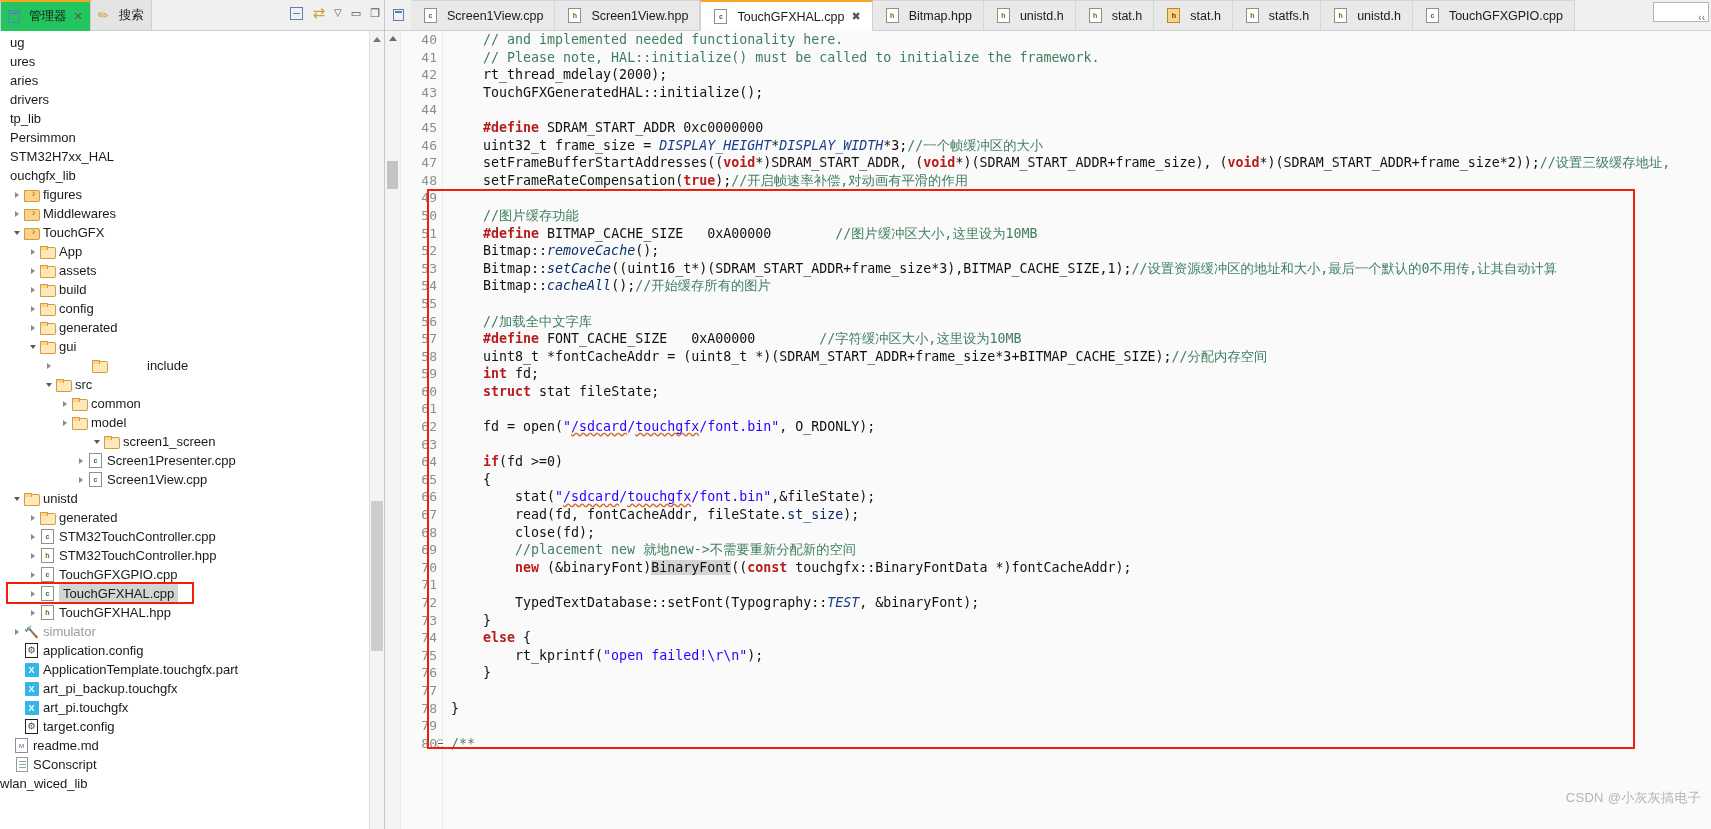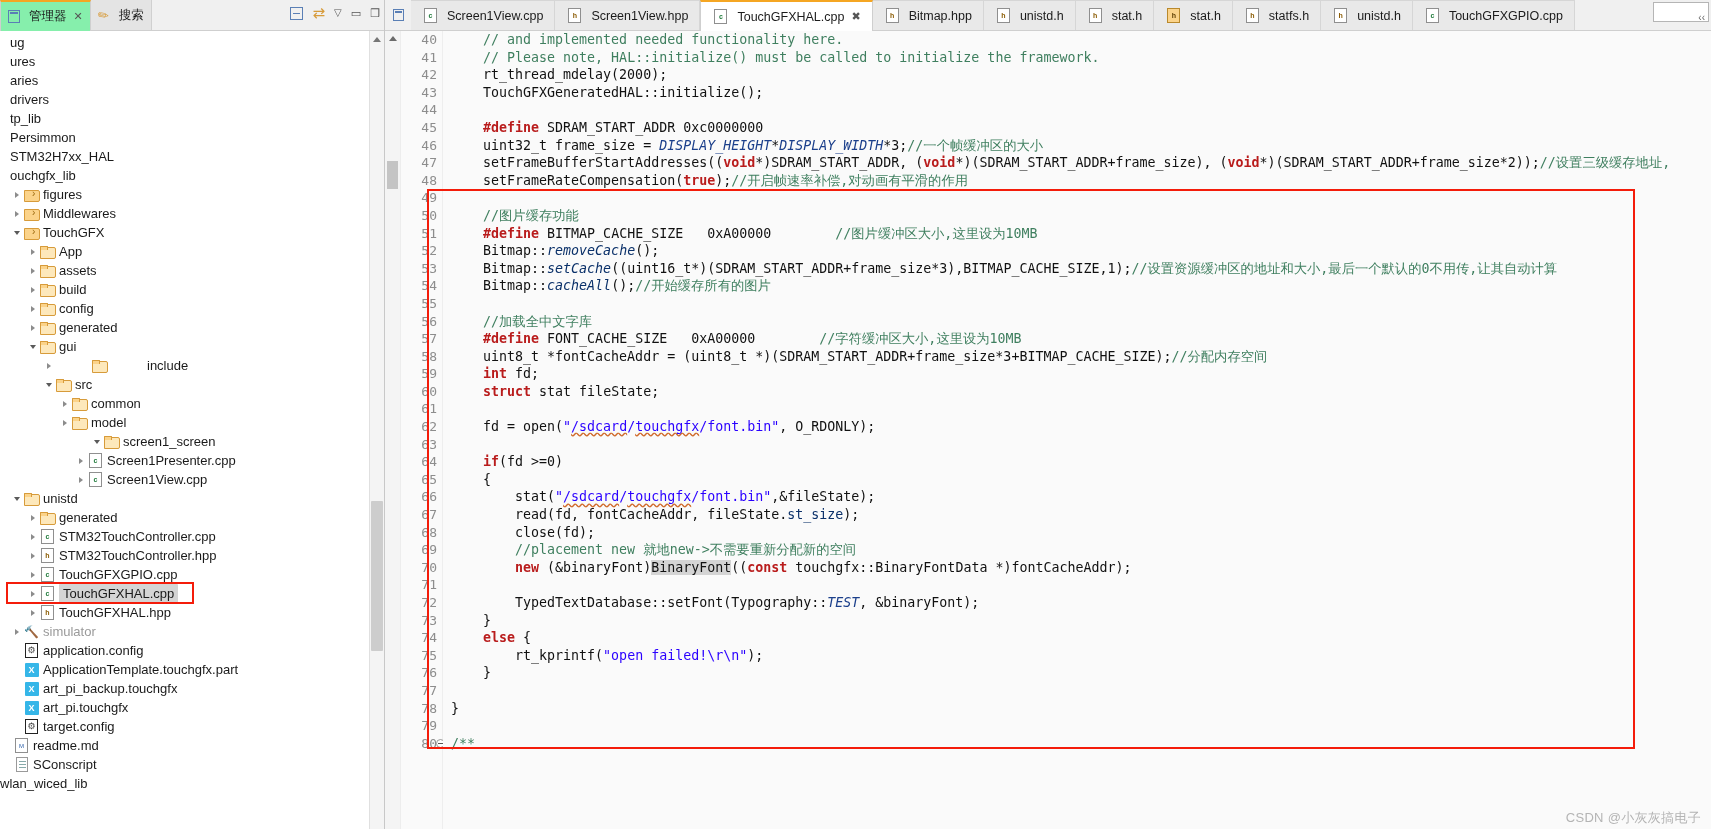--- a/index.html
+++ b/index.html
@@ -24,21 +24,21 @@
     display: flex; align-items: flex-end;
     border-bottom: 1px solid #cfcfcf;
     position: relative;
   }
   .lp-tab {
     height: 30px; display: flex; align-items: center; gap: 4px;
     padding: 0 7px 0 4px; font-size: 12.5px; color: #1b1b1b;
     position: relative;
   }
   .lp-tab.active {
-    background: #86efac;
+    background: #22c55e;
     border-top: 2px solid #f5a623;
     border-left: 1px solid #cfcfcf; border-right: 1px solid #cfcfcf;
     margin-bottom: -1px; height: 31px;
   }
   .lp-tab.inactive { background: #e4e4e4; border-right:1px solid #d0d0d0; }
   .lp-tab-close { font-size: 11px; color: #555; margin-left: 3px; }
   .lp-tools {
     position: absolute; right: 4px; top: 5px;
     display: flex; align-items: center; gap: 9px;
   }
@@ -155,21 +155,21 @@
   .st { color:#2a00ff; }
   .itd { color:#1b3f8b; font-style:italic; }
   .fld { color:#0a3069; }
   .hl { background:#d4d4d4; }
   .sq { text-decoration: underline wavy #d06a2a; text-decoration-skip-ink:none; }
 
   .redbox {
     position:absolute; border:2.5px solid #f41c0a; pointer-events:none;
   }
   .watermark {
-    position:absolute; right:10px; bottom:2px; font-size:13px; color:#b4b4b4;
+    position:absolute; right:10px; bottom:22px; font-size:13px; color:#b4b4b4;
     letter-spacing:0.3px;
   }
   .foldmark {
     position:absolute; width:9px; height:9px; border:1px solid #9a9a9a; background:#fff;
     border-radius:50%;
   }
   .foldmark::after { content:""; position:absolute; left:1px; top:3px; width:5px; height:1px; background:#555; }
 </style>
 </head>
 <body>

